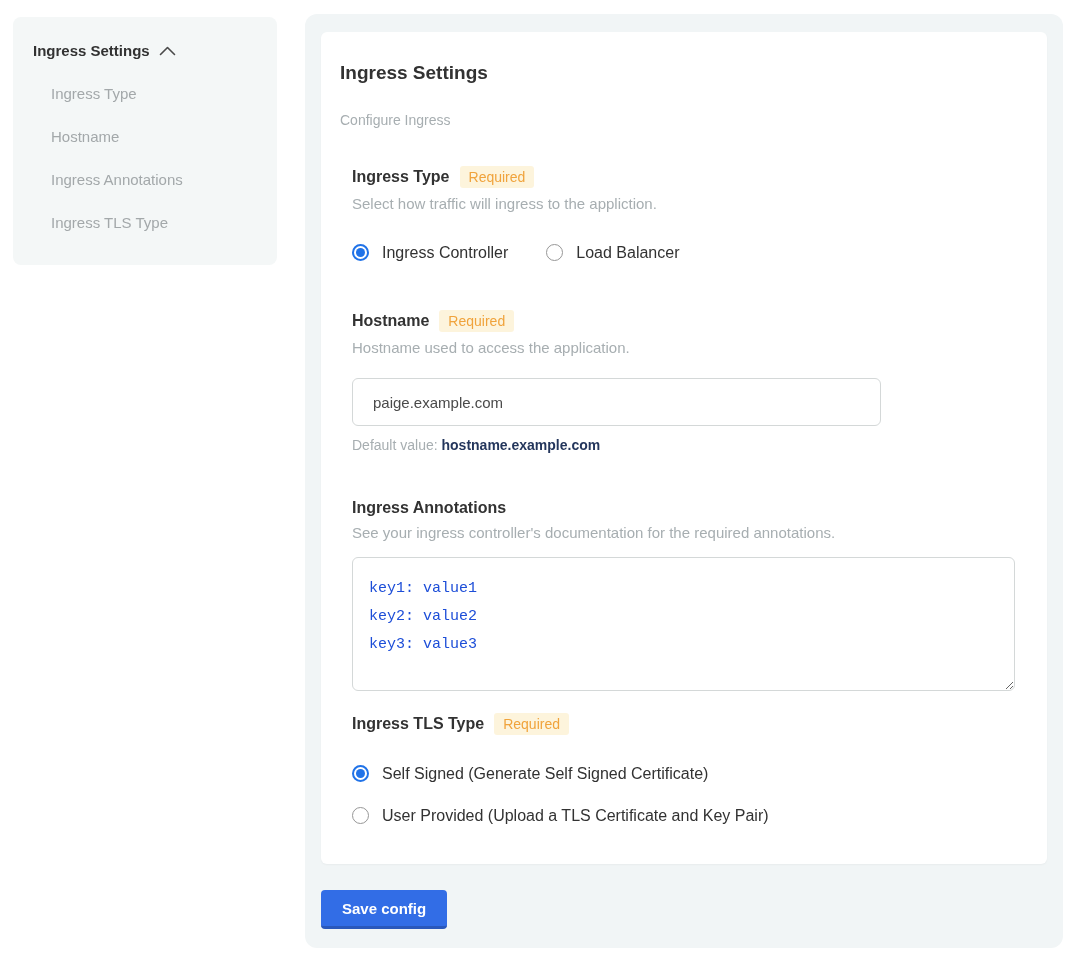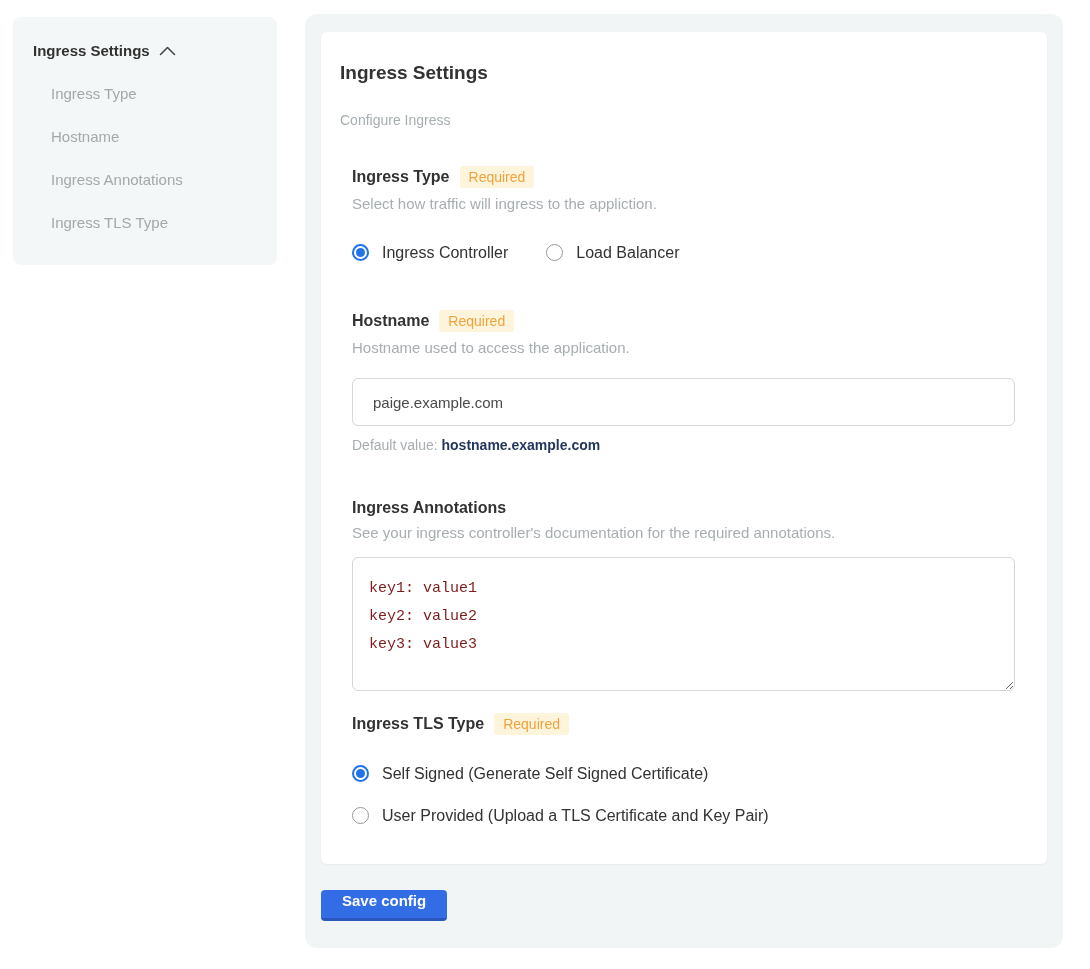--- a/index.html
+++ b/index.html
@@ -69,48 +69,48 @@
   }
   .radio-option[data-checked="true"] .radio{border:2px solid var(--radio-blue);}
   .radio-option[data-checked="true"] .radio::after{
     content:"";position:absolute;left:2px;top:2px;right:2px;bottom:2px;
     border-radius:50%;background:var(--radio-blue);
   }
   .radio-label{font-size:16px;color:var(--text-dark);}
 
   
   .text-input{
-    display:block;width:663px;height:48px;margin-top:22px;
+    display:block;width:529px;height:48px;margin-top:22px;
     border:1px solid var(--border);border-radius:6px;background:#fff;
     padding:0 20px;font-size:15px;color:#4a4a4a;
     font-family:"Liberation Sans",sans-serif;outline:none;
   }
   .default-line{margin-top:11px;font-size:14px;}
   .default-prefix{color:var(--text-muted);}
   .default-value{color:var(--link-dark);font-weight:bold;cursor:pointer;}
 
   
   .textarea{
     display:block;width:663px;height:134px;margin-top:16px;
     border:1px solid var(--border);border-radius:6px;background:#fff;
     padding:17px 16px;font-family:"Liberation Mono","DejaVu Sans Mono",monospace;
-    font-size:15px;line-height:28px;color:#7f1d1d;outline:none;resize:both;
+    font-size:15px;line-height:28px;color:#1d4ed8;outline:none;resize:both;
   }
 
   .section-hostname{margin-top:48px;}
   .section-annotations{margin-top:46px;}
   .section-tls{margin-top:22px;}
 
   
   .save-button{
     position:absolute;left:321px;top:890px;
     background:var(--accent);color:#fff;font-weight:bold;font-size:15px;
     font-family:"Liberation Sans",sans-serif;
     border:none;border-bottom:3px solid var(--accent-shadow);
-    border-radius:4px;padding:2px 21px 9px 21px;cursor:pointer;
+    border-radius:4px;padding:10px 21px 9px 21px;cursor:pointer;
   }
 </style>
 </head>
 <body>
 
 <nav class="sidebar">
   <div class="sidebar-title">
     <span>Ingress Settings</span>
     <span class="chevron">
       <svg width="17" height="10" viewBox="0 0 17 10">

